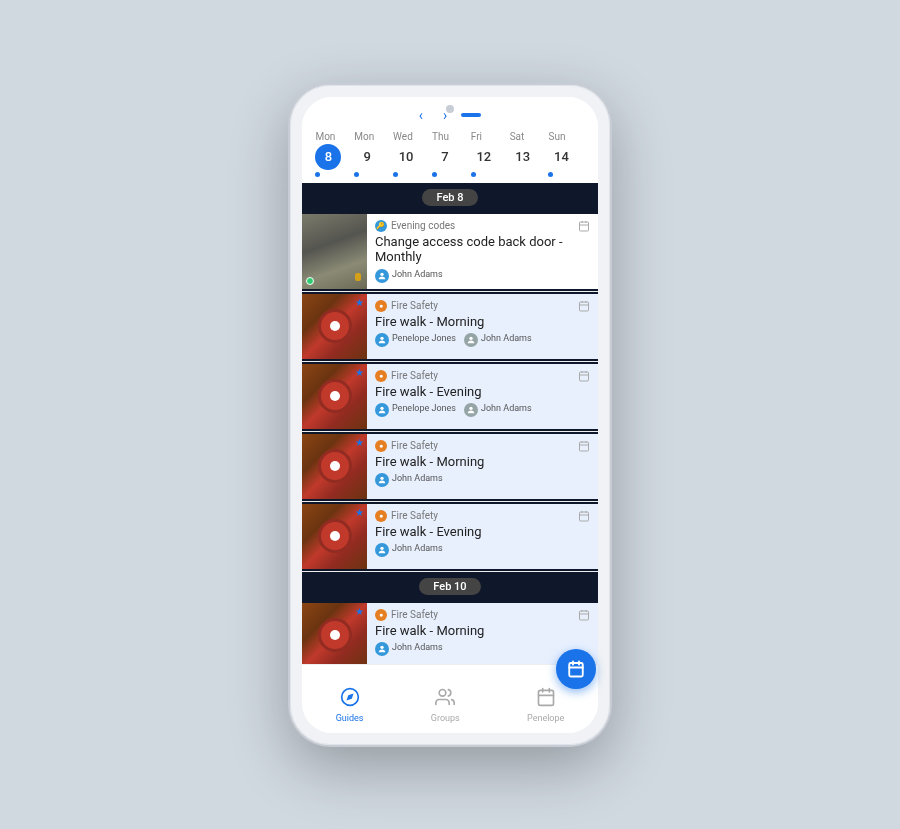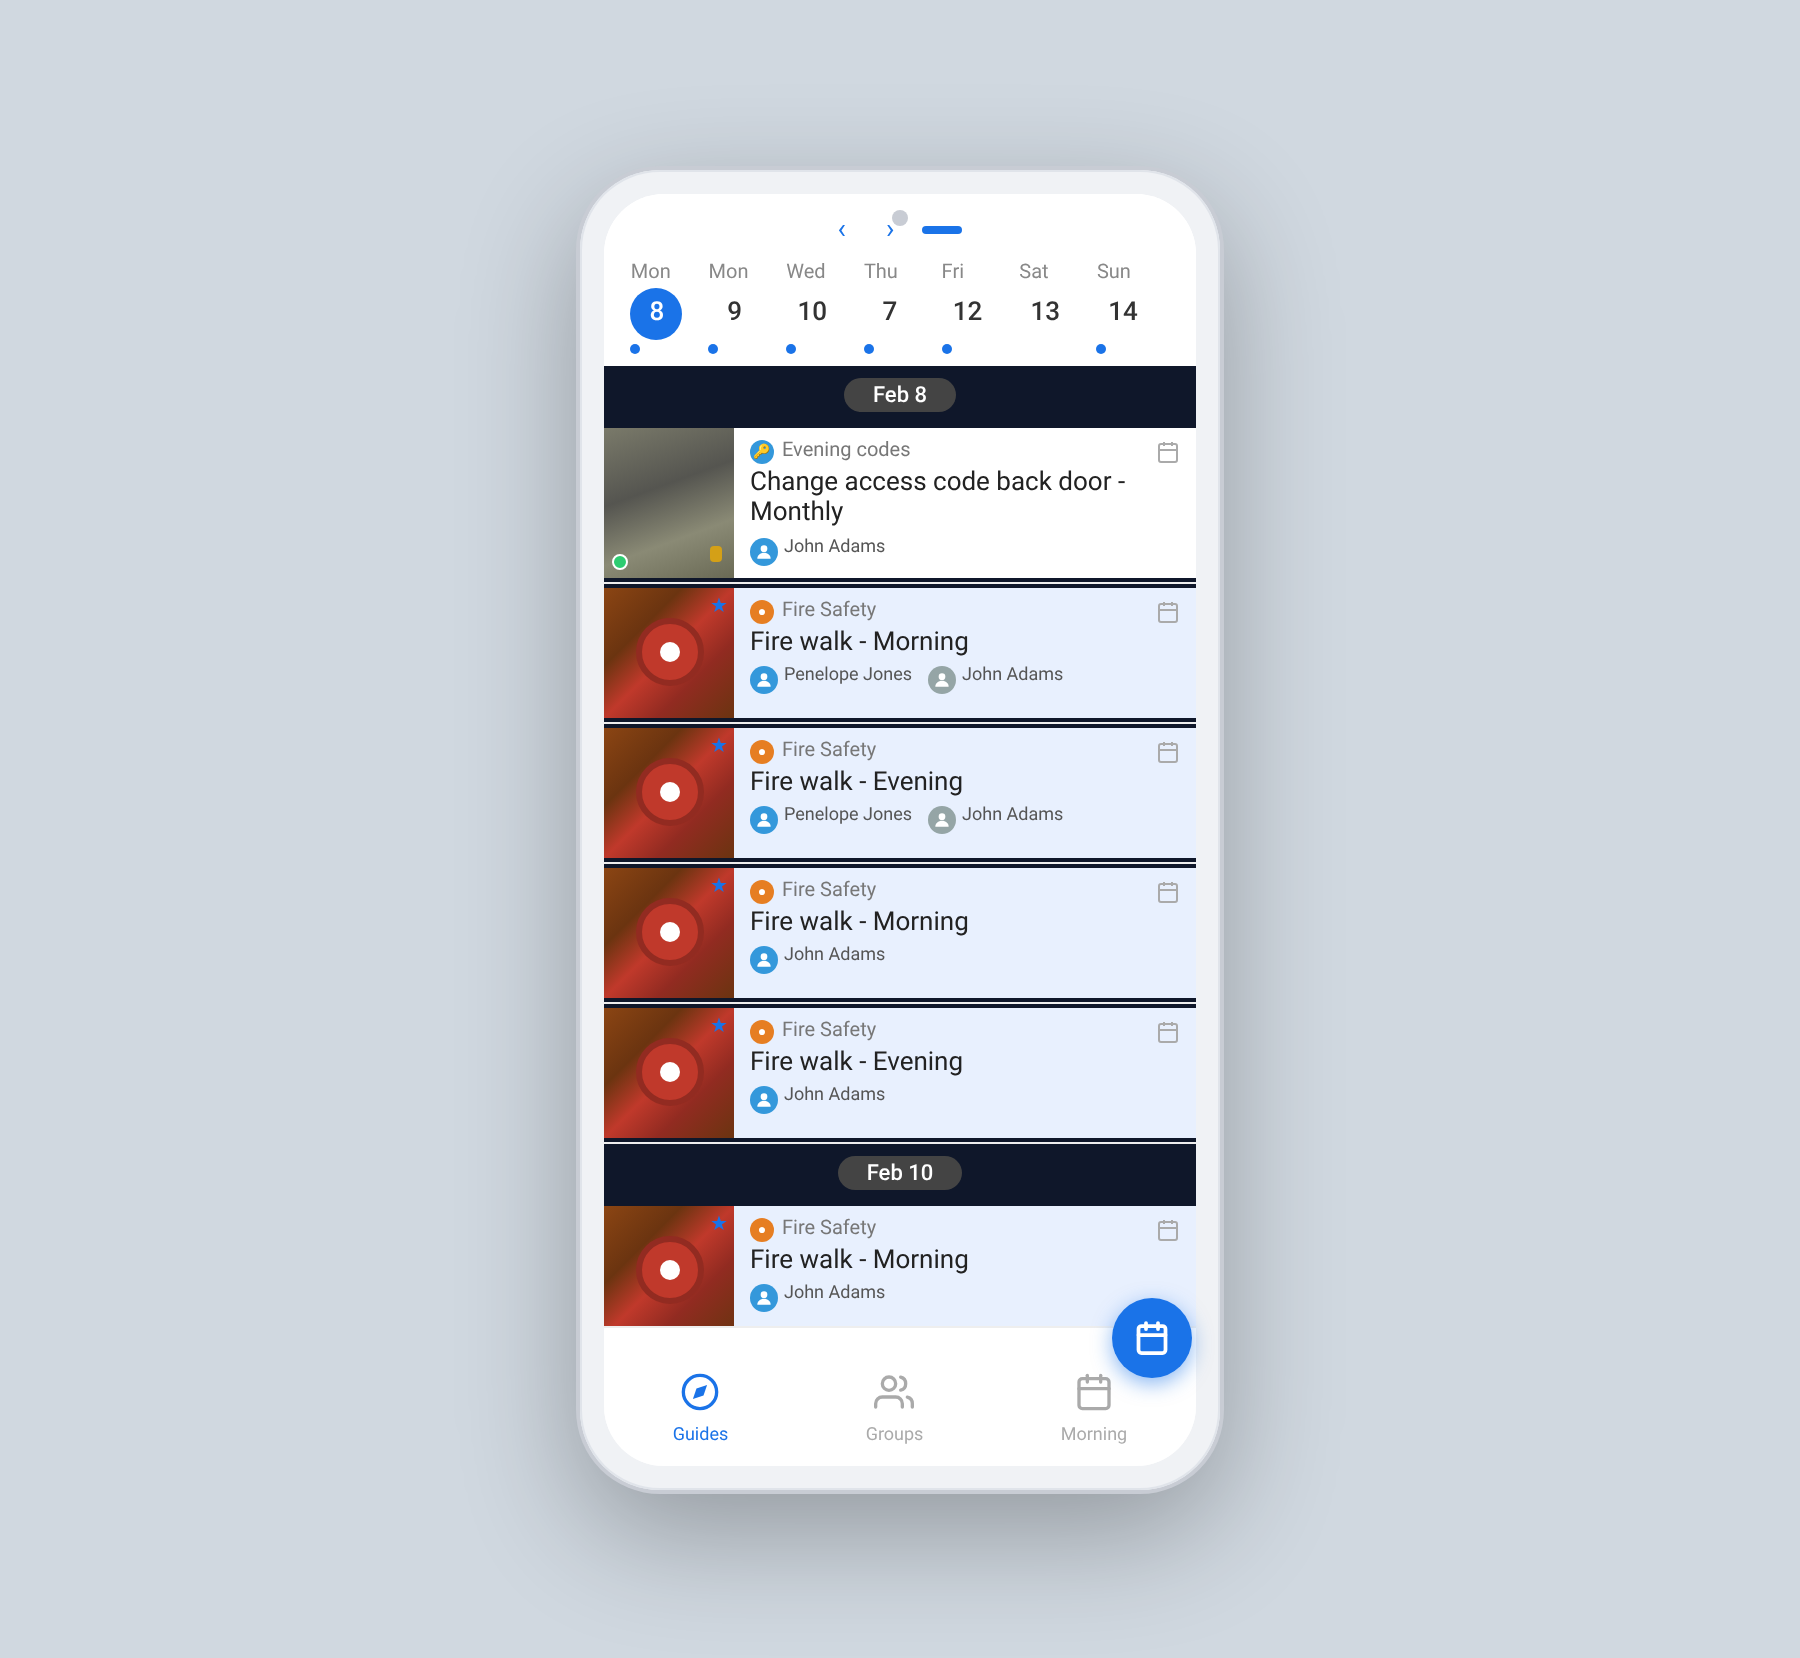--- a/index.html
+++ b/index.html
@@ -726,18 +726,18 @@
       </div>
       <div class="nav-item">
         <span class="nav-icon">
           <svg width="20" height="20" viewBox="0 0 24 24" fill="none" stroke="#aaa" stroke-width="2" stroke-linecap="round" stroke-linejoin="round">
             <rect x="3" y="4" width="18" height="18" rx="2" ry="2"></rect>
             <line x1="16" y1="2" x2="16" y2="6"></line>
             <line x1="8" y1="2" x2="8" y2="6"></line>
             <line x1="3" y1="10" x2="21" y2="10"></line>
           </svg>
         </span>
-        <span class="nav-label">Morning</span>
+        <span class="nav-label">Penelope</span>
       </div>
     </div>
 
   </div>
 </div>
 
 </body></html>

